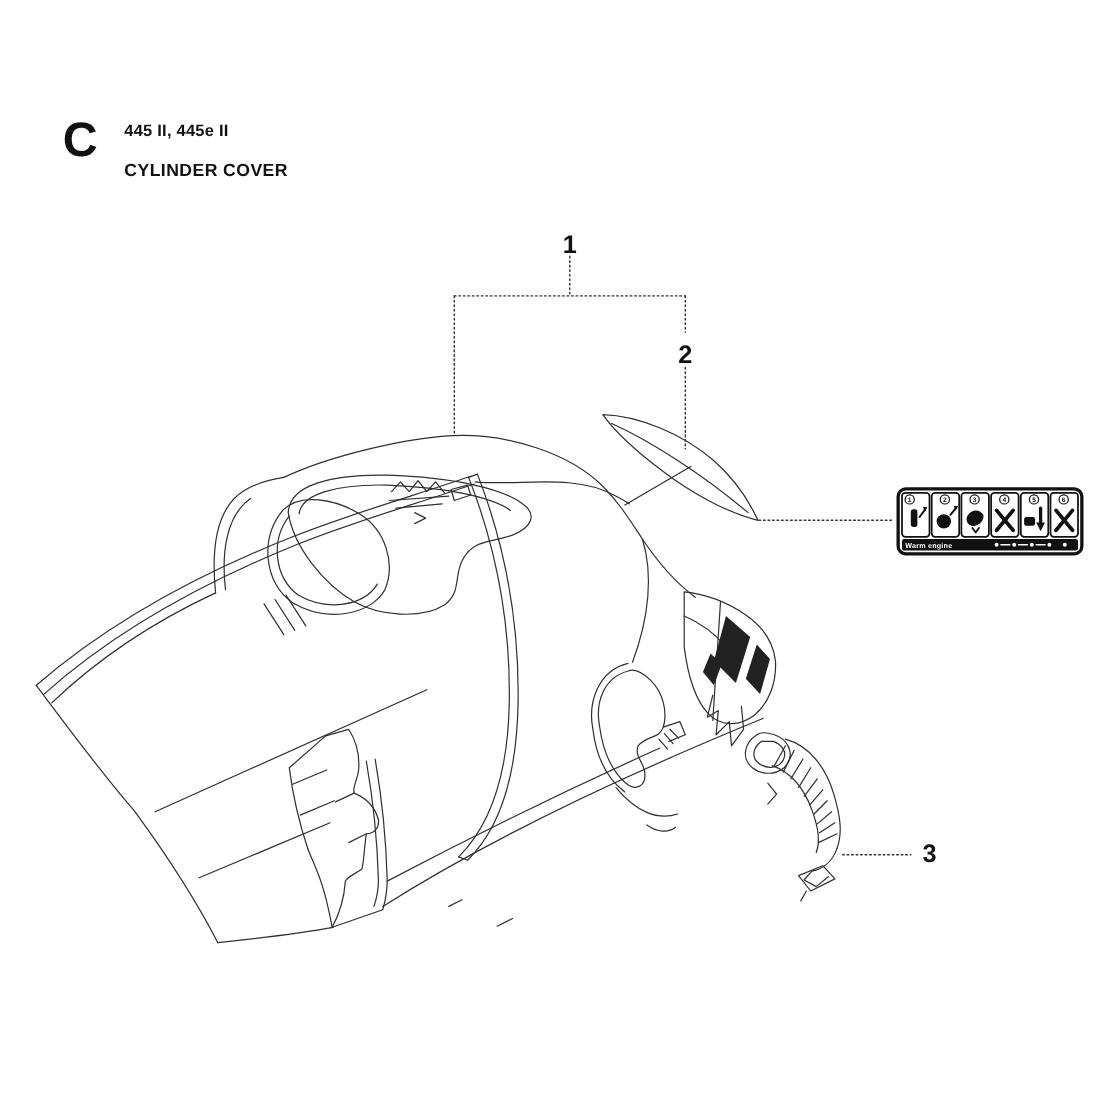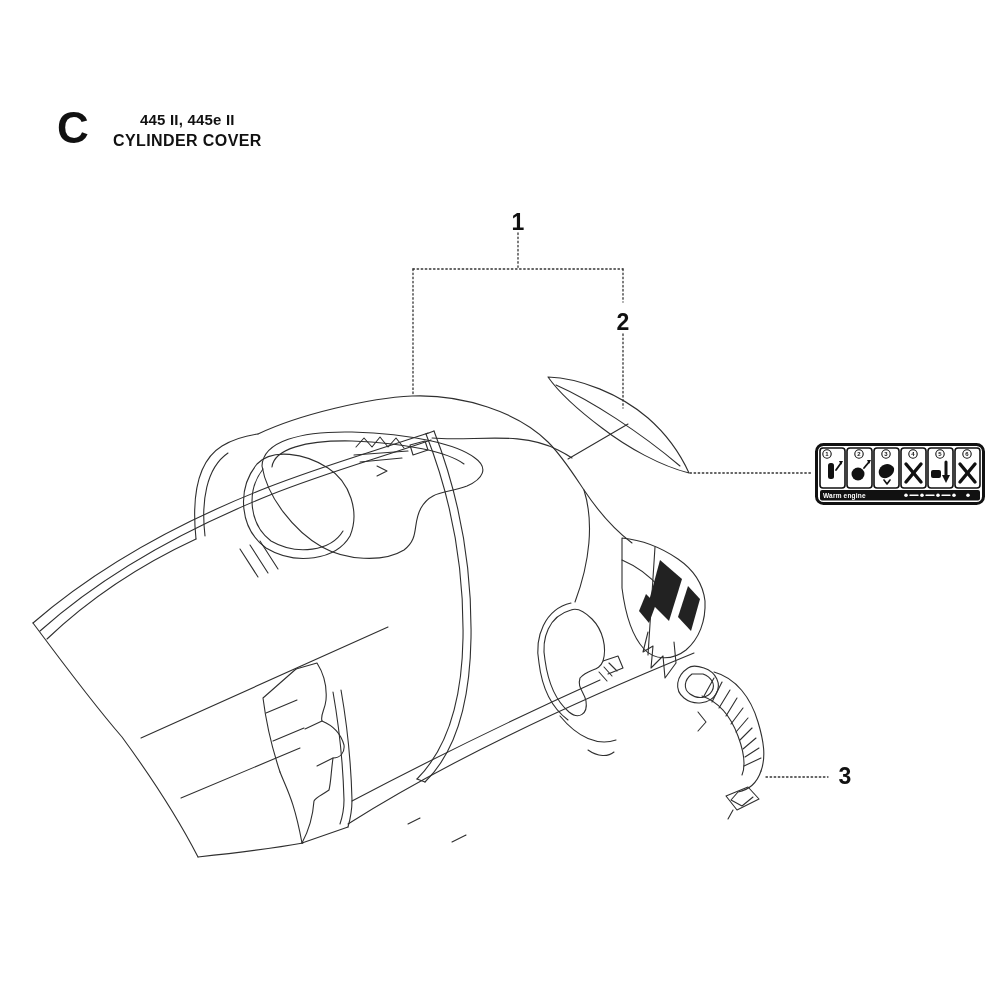--- a/index.html
+++ b/index.html
@@ -5,22 +5,22 @@
   html,body{margin:0;padding:0;background:#ffffff;}
   .stage{
     position:relative;width:1000px;height:1000px;background:#ffffff;
     font-family:"Liberation Sans", sans-serif;overflow:hidden;
   }
   .section-letter{
     position:absolute;left:57px;top:106px;font-size:44px;font-weight:700;color:#111;
     line-height:1;
   }
   .header-block{position:absolute;left:113px;top:112px;color:#111;}
-  .header-model{font-size:15px;font-weight:700;letter-spacing:.2px;line-height:1;text-align:center;}
-  .header-title{font-size:16px;font-weight:700;letter-spacing:.4px;line-height:1;margin-top:6px;}
+  .header-model{font-size:15px;font-weight:700;letter-spacing:.2px;line-height:1;}
+  .header-title{font-size:16px;font-weight:700;letter-spacing:.4px;line-height:1;margin-top:21px;}
   svg{position:absolute;left:0;top:0;}
   svg text{font-family:"Liberation Sans", sans-serif;}
   .callout-num{font-size:23px;font-weight:700;fill:#111;}
   .step-num{font-size:6px;font-weight:700;fill:#111;}
   .decal-text{font-size:6.5px;font-weight:700;fill:#ffffff;letter-spacing:.2px;}
 </style>
 </head>
 <body>
 
 <div class="stage">

